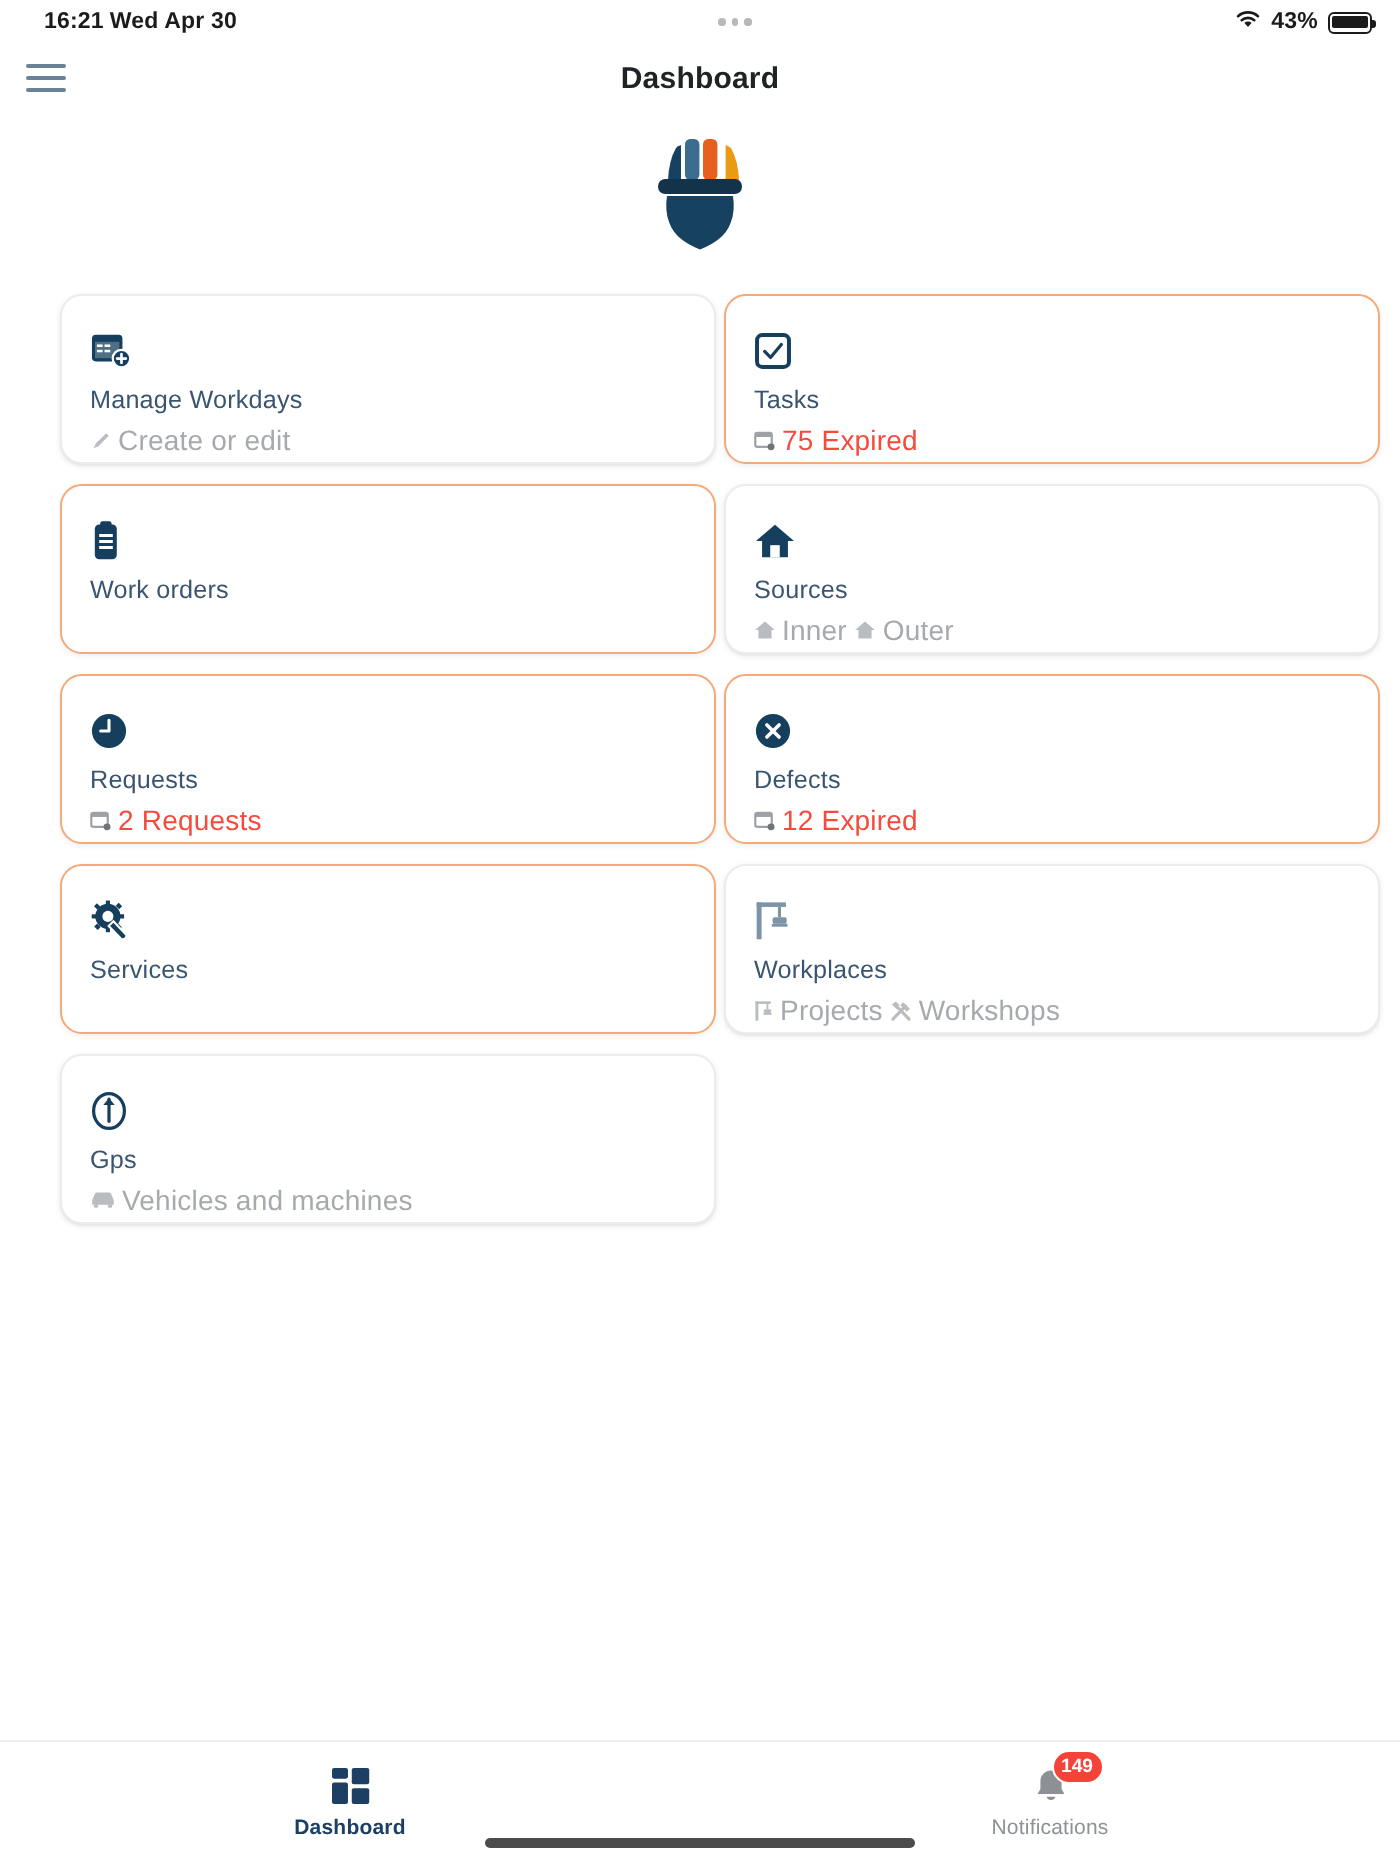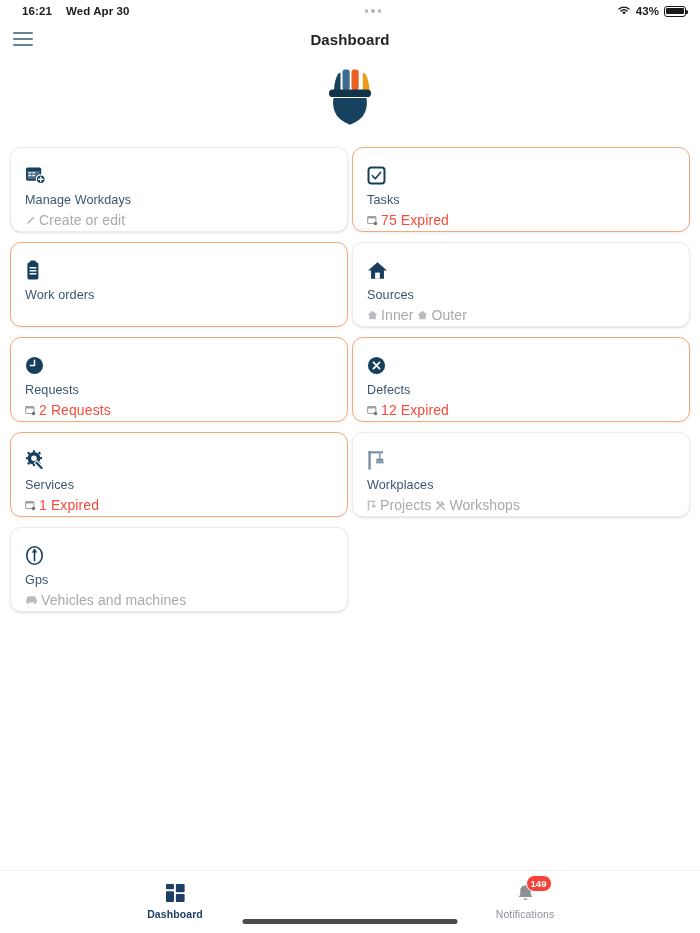--- a/index.html
+++ b/index.html
@@ -12,21 +12,21 @@
   #app { position: relative; width: 700px; height: 933px; display: flex; flex-direction: column; }
 
   
   .statusbar {
     height: 22px; flex: 0 0 22px;
     display: flex; align-items: center;
     padding: 0 14px 0 22px;
     font-size: 11.5px; color: #1b1b1b; font-weight: 600;
     letter-spacing: .1px;
   }
-  .sb-left { display: flex; align-items: center; gap: 14px; }
+  .sb-left { display: flex; align-items: center; gap: 3px; }
   .sb-center { flex: 1; display: flex; justify-content: center; align-items: center; }
   .sb-dots { display: flex; gap: 3px; }
   .sb-dots i { width: 3.5px; height: 3.5px; border-radius: 50%; background: #b9b9b9; display: block; }
   .sb-right { display: flex; align-items: center; gap: 5px; }
   .sb-right .pct { font-size: 11.5px; font-weight: 600; }
   .batt { width: 22px; height: 11px; border: 1.2px solid #1b1b1b; border-radius: 3px; position: relative; padding: 1.3px; }
   .batt > i { display: block; height: 100%; width: 100%; background: #1b1b1b; border-radius: 1px; }
   .batt:after { content: ""; position: absolute; right: -3.2px; top: 3.2px; width: 2px; height: 4px;
                 background: #1b1b1b; border-radius: 0 1.5px 1.5px 0; }
 
@@ -40,21 +40,21 @@
   }
 
   
   .logo-wrap { flex: 0 0 78px; display: flex; align-items: center; justify-content: center; }
   .logo { width: 58px; height: 62px; }
 
   
   .grid {
     padding: 8px 9px 0 9px;
     display: grid; grid-template-columns: 1fr 1fr;
-    column-gap: 2px; row-gap: 0px;
+    column-gap: 2px; row-gap: 0px; margin-left: 20px;
   }
   .cell { padding: 5px 1px; }
   .card {
     background: #ffffff;
     border-radius: 11px;
     border: 1.4px solid #ececec;
     box-shadow: 0 1px 3px rgba(0,0,0,.09), 0 1px 1px rgba(0,0,0,.04);
     height: 85px;
     padding: 16px 14px 0 14px;
     position: relative;
@@ -319,32 +319,20 @@
               <rect x="2.7" y="2.1" width="2.2" height="2.6" transform="rotate(-45 3.8 3.4)"></rect>
               <rect x="13.9" y="12.8" width="2.2" height="2.6" transform="rotate(-45 15 14.1)"></rect>
               <rect x="13.9" y="2.1" width="2.6" height="2.2" transform="rotate(45 15.2 3.2)"></rect>
               <rect x="2.6" y="12.9" width="2.6" height="2.2" transform="rotate(45 3.9 14)"></rect>
             </g>
             <circle cx="9.4" cy="8.6" r="2.9" fill="#ffffff"></circle>
             <path d="M12.3 11.2 L18.6 17.8 a1.7 1.7 0 0 1 -2.4 2.4 L9.8 13.6 Z" fill="#153f5d" stroke="#ffffff" stroke-width="1.1"></path>
           </svg>
         </div>
         <div class="card-title">Services</div>
-        <div class="card-sub alert-text">
-          <span class="seg">
-            <span>
-              <svg width="11" height="11" viewBox="0 0 12 12">
-                <rect x=".7" y="1.6" width="9" height="7.6" rx="1.2" fill="none" stroke="#9ea2a6" stroke-width="1.2"></rect>
-                <rect x=".7" y="1.6" width="9" height="2.2" fill="#9ea2a6"></rect>
-                <circle cx="9.3" cy="9.2" r="1.9" fill="#6f7478"></circle>
-              </svg>
-            </span>
-            <span>1 Expired</span>
-          </span>
-        </div>
       </div>
     </div>
 
     <div class="cell">
       <div class="card">
         <div class="card-icon">
           <svg width="19" height="21" viewBox="0 0 20 22">
             <g fill="#7d94a6">
               <rect x="1.4" y="1.2" width="2.6" height="19.4"></rect>
               <rect x="1.4" y="1.2" width="15.4" height="2.4"></rect>

